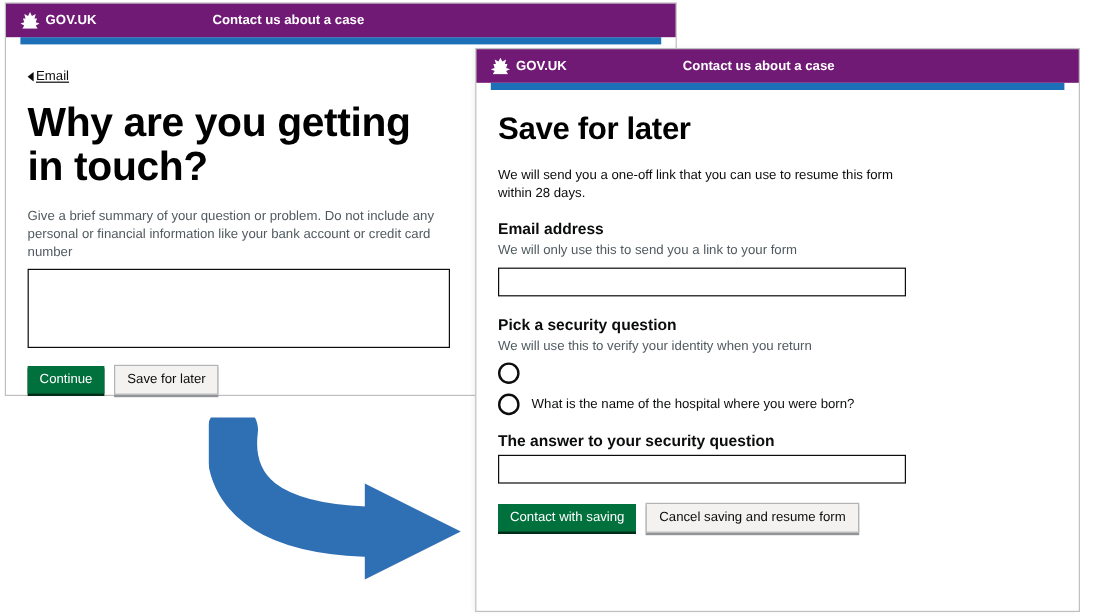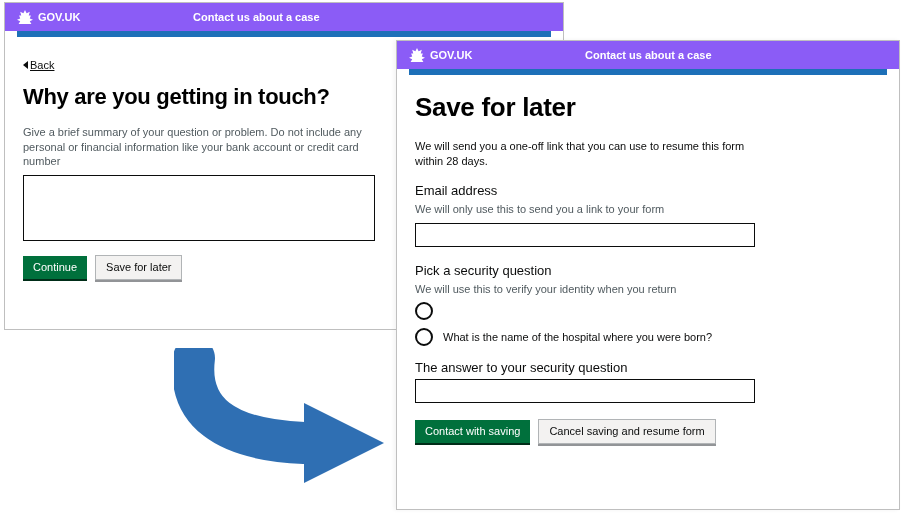--- a/index.html
+++ b/index.html
@@ -24,21 +24,21 @@
   }
   .panel-right {
     left: 396px;
     top: 40px;
     width: 504px;
     height: 470px;
     z-index: 2;
     box-shadow: -2px 0 4px rgba(0,0,0,0.05);
   }
   .black-bar {
-    background: #8b5cf6;
+    background: #701a75;
     color: #fff;
     height: 28px;
     display: flex;
     align-items: center;
     padding: 0 12px;
     font-size: 11px;
     font-weight: 700;
     position: relative;
   }
   .govuk-logo {
@@ -46,21 +46,21 @@
     align-items: center;
     gap: 5px;
   }
   .crown-icon {
     display: inline-block;
     width: 16px;
     height: 14px;
   }
   .service-name {
     position: absolute;
-    left: 188px;
+    left: 172px;
     font-weight: 700;
     font-size: 11px;
   }
   .blue-bar {
     height: 6px;
     background: #1d70b8;
     margin: 0 12px;
   }
   .content {
     padding: 18px 18px 0 18px;
@@ -75,21 +75,21 @@
     margin-bottom: 14px;
   }
   .back-caret {
     display: inline-block;
     width: 0; height: 0;
     border-top: 4px solid transparent;
     border-bottom: 4px solid transparent;
     border-right: 5px solid #0b0c0c;
   }
   h1.page-title {
-    font-size: 22px;
+    font-size: 34px;
     font-weight: 800;
     line-height: 1.08;
     margin-bottom: 16px;
     max-width: 320px;
     letter-spacing: -0.3px;
   }
   h1.page-title.right {
     font-size: 26px;
     max-width: none;
     margin-bottom: 18px;
@@ -125,21 +125,21 @@
   .btn-secondary { background: #f3f2f1; color: #0b0c0c; border: 1px solid #b1b4b6; box-shadow: 0 2px 0 #929497;}
   .body-text {
     font-size: 11px;
     color: #0b0c0c;
     line-height: 1.35;
     margin-bottom: 14px;
     max-width: 340px;
   }
   .label {
     font-size: 13px;
-    font-weight: 400;
+    font-weight: 700;
     color: #0b0c0c;
     margin-bottom: 4px;
   }
   input.text-input {
     width: 340px;
     height: 24px;
     border: 1.5px solid #0b0c0c;
     font-family: inherit;
     padding: 2px 4px;
     margin-bottom: 16px;
@@ -183,21 +183,21 @@
           <path d="M15 0l3 6 6-3-2 7h4l-2 6 6 2-6 3 3 5H3l3-5-6-3 6-2-2-6h4l-2-7 6 3z"></path>
         </svg>
       <span>GOV.UK</span>
     </span>
     <span class="service-name">Contact us about a case</span>
   </div>
   <div class="blue-bar"></div>
   <div class="content">
     <a class="back-link">
       <span class="back-caret"></span>
-      <span>Back</span>
+      <span>Email</span>
     </a>
     <h1 class="page-title">Why are you getting in touch?</h1>
     <p class="hint">Give a brief summary of your question or problem. Do not include any personal or financial information like your bank account or credit card number</p>
     <textarea class="big-text" value="" style=""></textarea>
     <div class="btn-row">
       <button class="btn btn-primary">Continue</button>
       <button class="btn btn-secondary">Save for later</button>
     </div>
   </div>
 </div>

